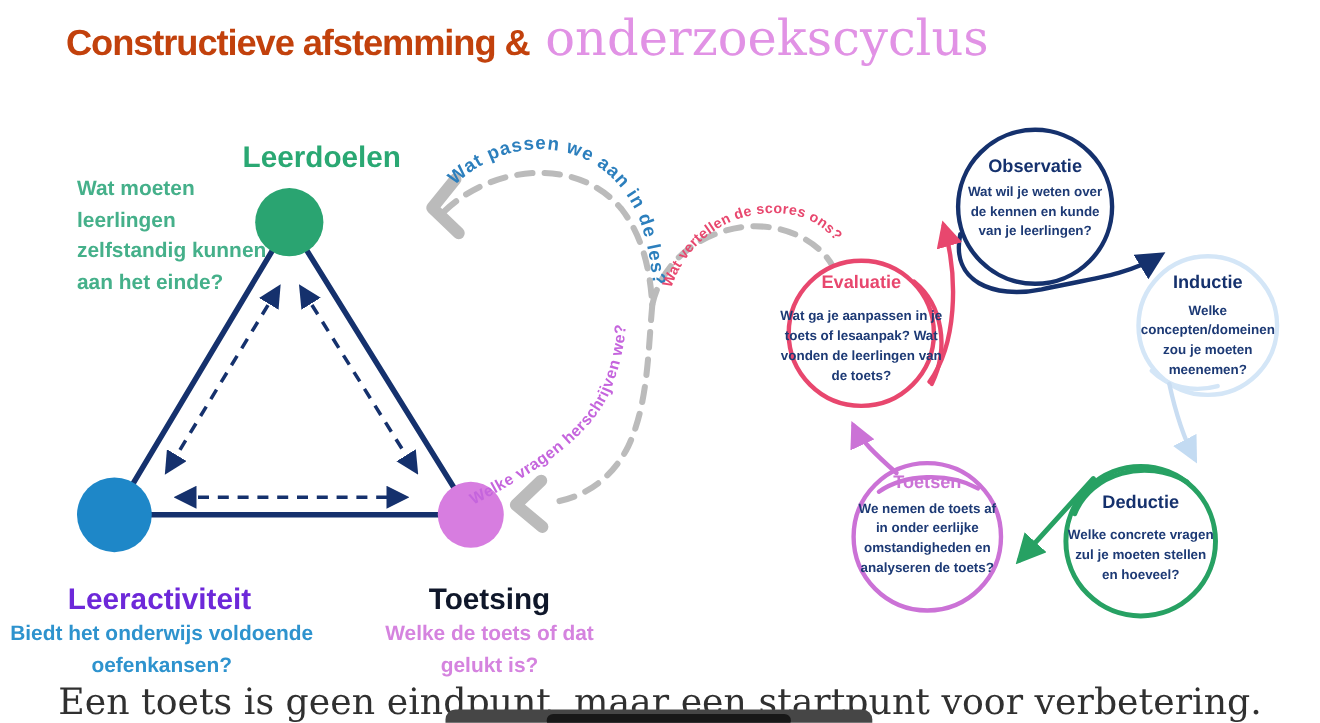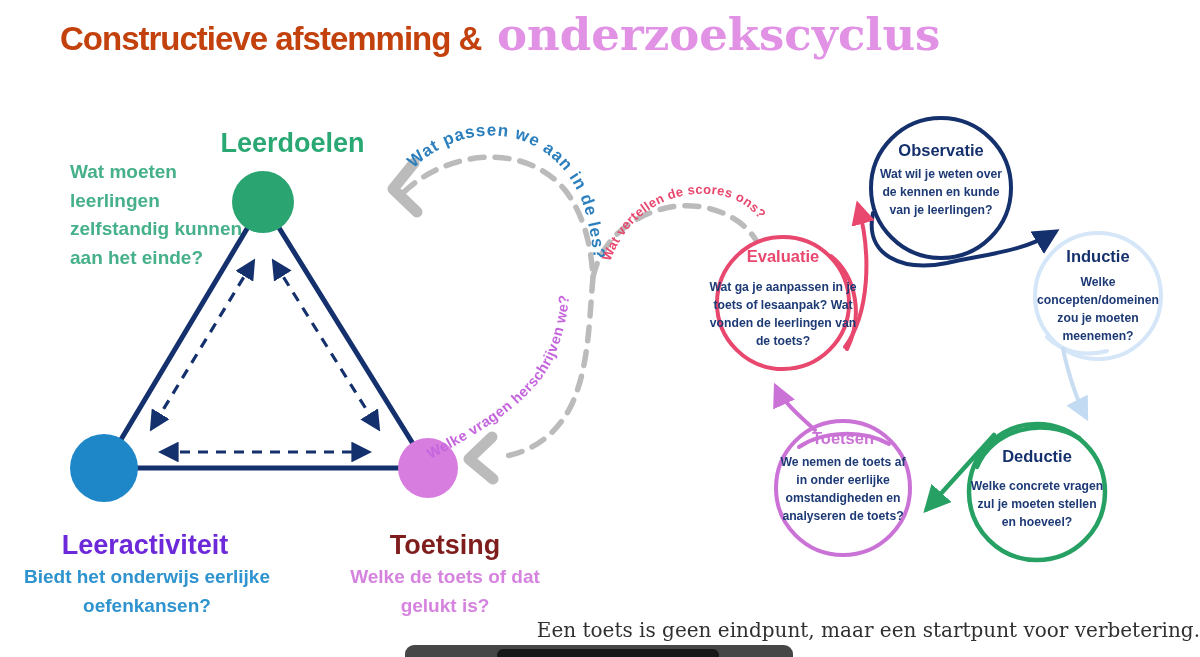--- a/index.html
+++ b/index.html
@@ -4,35 +4,35 @@
 <style>
   * { margin:0; padding:0; box-sizing:border-box; }
   html,body { width:1200px; height:657px; background:#ffffff; overflow:hidden;
               font-family:"Liberation Sans", sans-serif; }
   .stage { position:relative; width:1200px; height:657px; background:#fff; }
   svg { position:absolute; left:0; top:0; }
 
   .title { position:absolute; left:60px; top:8px; white-space:nowrap; }
   .title .t1 { font-family:"Liberation Sans", sans-serif; font-weight:700;
                font-size:33px; letter-spacing:-1px; color:#c2410c; }
-  .title .t2 { font-family:"DejaVu Serif", serif; font-weight:700;
+  .title .t2 { font-family:"DejaVu Serif", serif; font-weight:400;
                font-size:45px; color:#e192e5; letter-spacing:0px; }
 
   .node-label { position:absolute; font-weight:800; font-size:27px; text-align:center; }
   .node-q { position:absolute; font-size:19px; font-weight:600; line-height:1.5; }
 
   .lbl-leerdoelen { left:180px; top:128px; width:225px; color:#2aa873; }
   .q-leerdoelen   { left:70px;  top:158px; width:180px; color:#45b08a; text-align:left; }
   .lbl-leeractiviteit { left:5px; top:530px; width:280px; color:#6d28d9; }
   .q-leeractiviteit   { left:2px; top:563px; width:290px; color:#2e93ce; text-align:center; }
-  .lbl-toetsing { left:330px; top:530px; width:230px; color:#7f1d1d; }
+  .lbl-toetsing { left:330px; top:530px; width:230px; color:#0f172a; }
   .q-toetsing   { left:325px; top:563px; width:240px; color:#d583df; text-align:center; }
 
-  .quote { position:absolute; left:0; top:618px; width:1200px; text-align:right;
-           font-family:"DejaVu Serif", serif; font-size:20px; color:#303030; }
+  .quote { position:absolute; left:0; top:618px; width:1200px; text-align:center;
+           font-family:"DejaVu Serif", serif; font-size:33px; color:#303030; }
 
   .player-bar { position:absolute; left:405px; top:645px; width:388px; height:14px;
                 background:#464646; border-radius:9px 9px 0 0; }
   .player-pill { position:absolute; left:92px; top:4px; width:222px; height:12px;
                  background:#181818; border-radius:7px; }
 
   .svg-title { font-family:"Liberation Sans", sans-serif; font-weight:bold; font-size:16.5px; }
   .svg-body  { font-family:"Liberation Sans", sans-serif; font-size:12.2px; fill:#1d3a75; font-weight:600;}
   .curvetext { font-family:"Liberation Sans", sans-serif; font-weight:bold; }
 </style>
@@ -148,21 +148,21 @@
   </svg>
 
   <div class="title">
     <span class="t1">Constructieve afstemming &amp;</span><span class="t2"> onderzoekscyclus</span>
   </div>
 
   <div class="node-label lbl-leerdoelen">Leerdoelen</div>
   <div class="node-q q-leerdoelen">Wat moeten leerlingen zelfstandig kunnen aan het einde?</div>
 
   <div class="node-label lbl-leeractiviteit">Leeractiviteit</div>
-  <div class="node-q q-leeractiviteit">Biedt het onderwijs eerlijke oefenkansen?</div>
+  <div class="node-q q-leeractiviteit">Biedt het onderwijs voldoende oefenkansen?</div>
 
   <div class="node-label lbl-toetsing">Toetsing</div>
   <div class="node-q q-toetsing">Welke de toets of dat gelukt is?</div>
 
   <div class="quote">Een toets is geen eindpunt, maar een startpunt voor verbetering.</div>
 
   <div class="player-bar">
     <div class="player-pill"></div>
   </div>
 </div>

